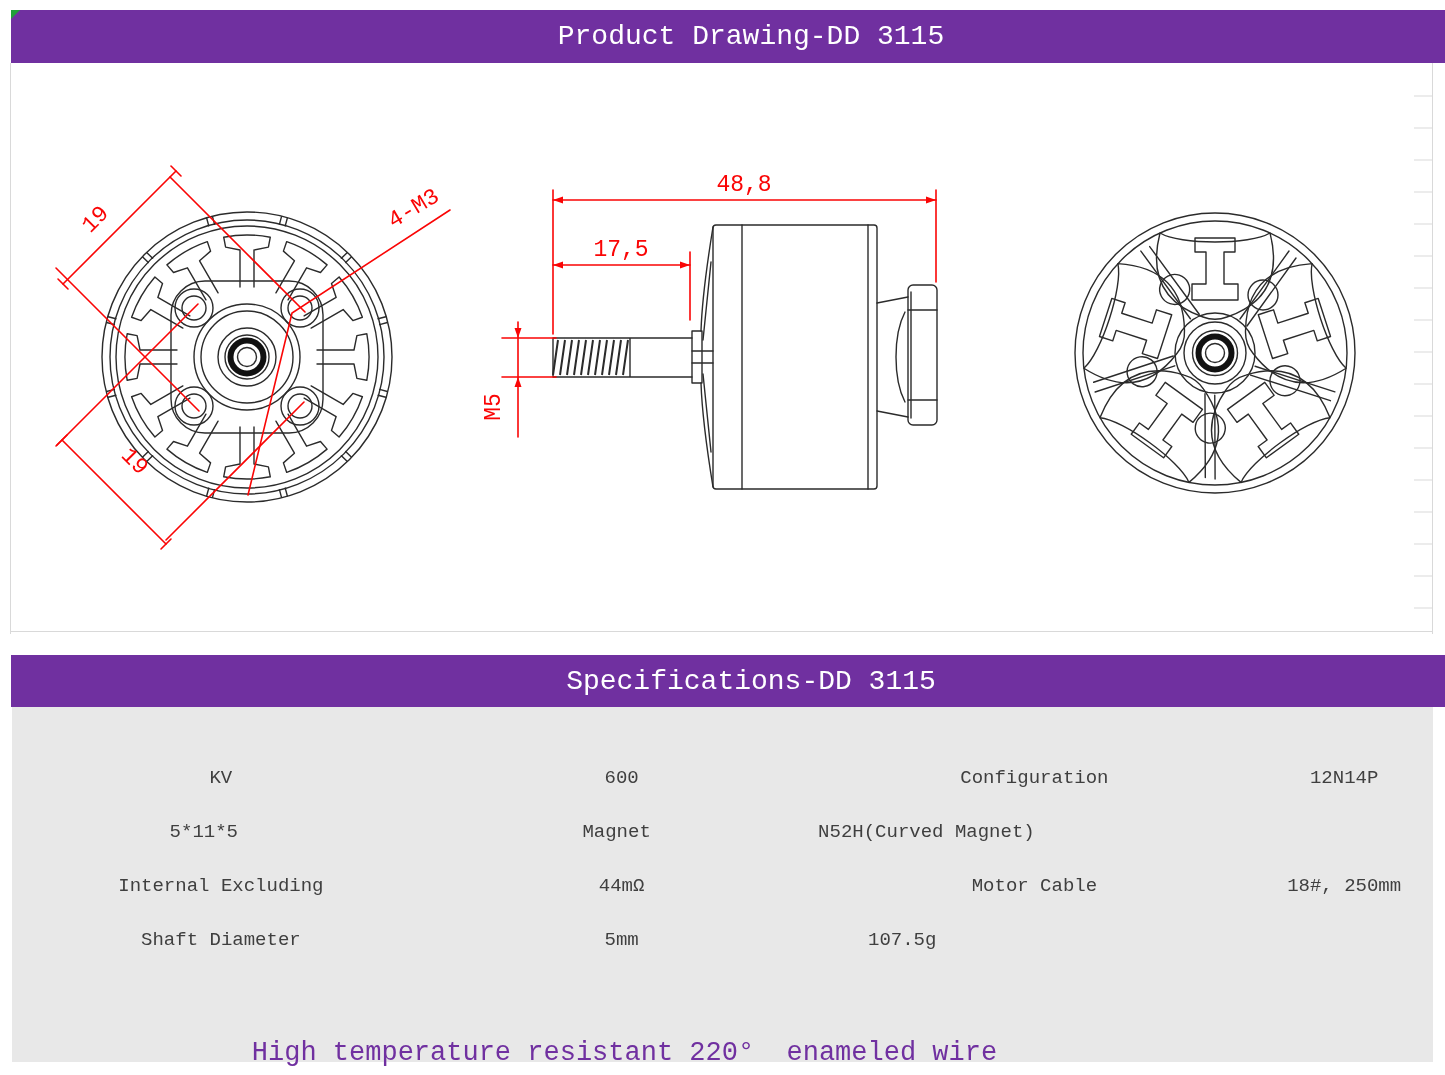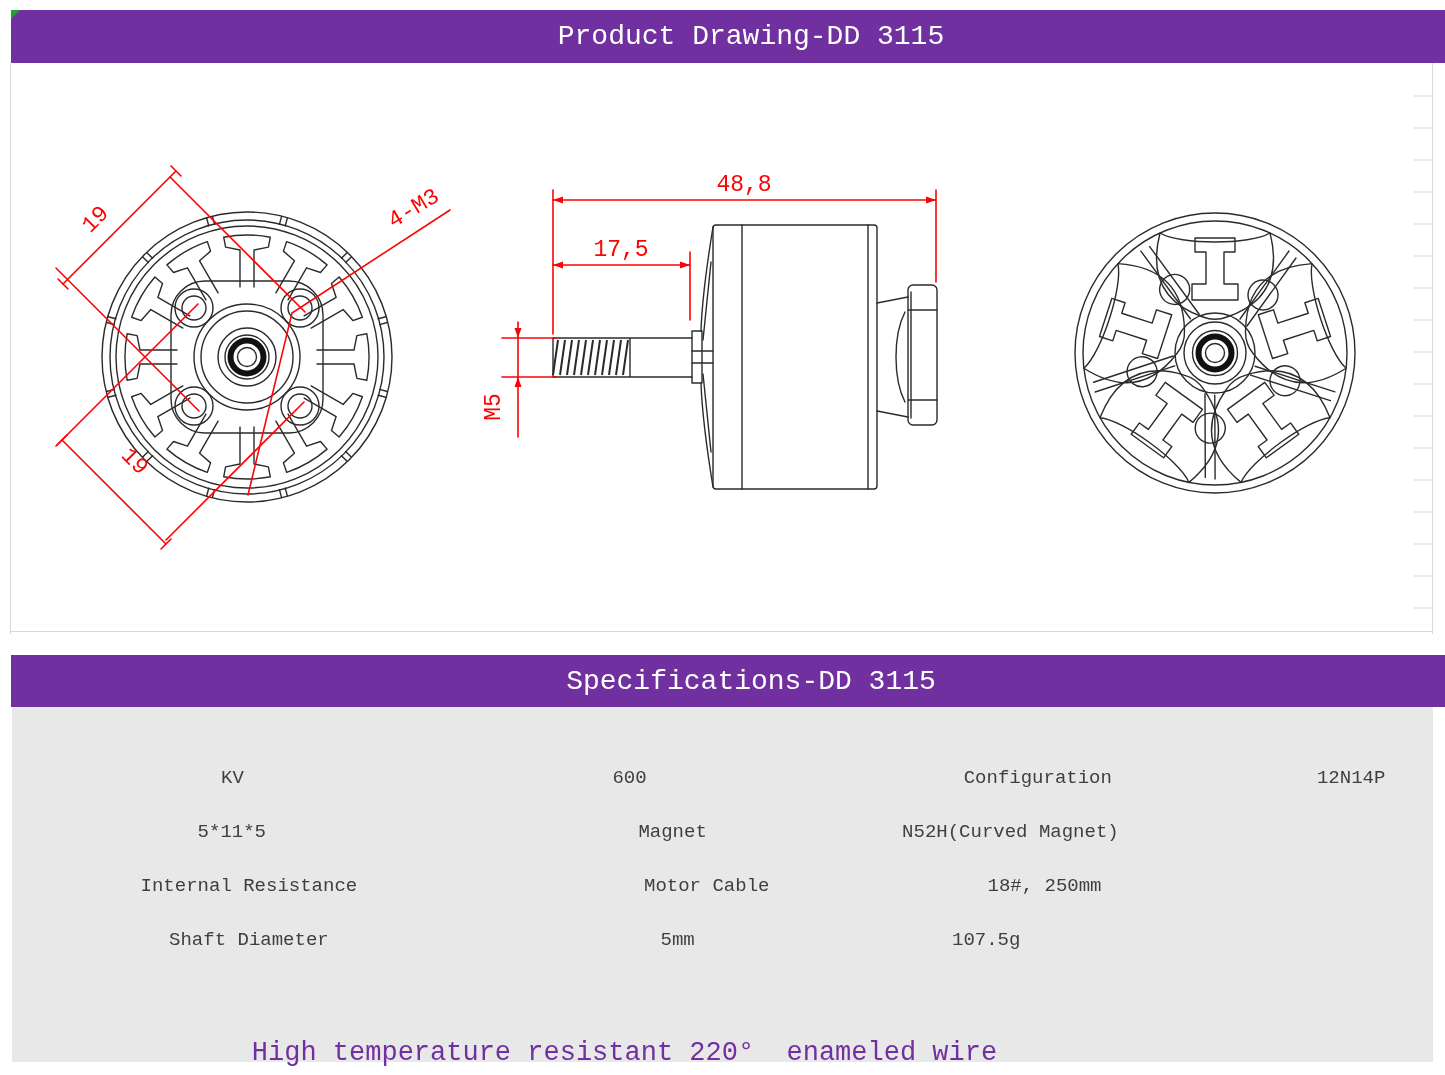--- a/index.html
+++ b/index.html
@@ -18,21 +18,21 @@
     position:absolute;left:0;top:0;width:9px;height:9px;background:#21A038;
     clip-path:polygon(0 0,100% 0,0 100%);
   }
   #drawing-cell{position:absolute;left:10px;top:63px;width:1423px;height:572px;background:#ffffff;}
   #drawing-cell svg{position:absolute;left:0;top:0;}
   #spec-panel{
     position:absolute;left:12px;top:707px;width:1421px;height:355px;background:#E8E8E8;
     padding-top:44px;box-sizing:border-box;color:#3F3F3F;font-size:19px;
   }
   .spec-row{display:flex;height:54px;align-items:center;}
-  .spec-cell{display:flex;justify-content:center;align-items:center;white-space:pre;overflow:visible;padding-left:28px;}
+  .spec-cell{display:flex;justify-content:center;align-items:center;white-space:pre;overflow:visible;}
   .c1{width:29.4%;}
   .c2{width:27.0%;}
   .c3{width:31.1%;}
   .c4{width:12.5%;}
   #footer-note{
     position:absolute;left:0;top:1036px;width:1249px;height:34px;line-height:34px;
     text-align:center;color:#7030A0;font-size:27px;white-space:pre;
   }
   .dim{fill:#FA0505;font-size:23px;font-family:"Liberation Mono","DejaVu Sans Mono",monospace;}
   .ink{stroke:#2B2B2B;stroke-width:1.4;fill:none;stroke-linecap:round;stroke-linejoin:round;}
@@ -199,21 +199,22 @@
       <div class="spec-cell c2">600</div>
       <div class="spec-cell c3">Configuration</div>
       <div class="spec-cell c4">12N14P</div>
     </div>
     <div class="spec-row">
       <div class="spec-cell c2">5*11*5</div>
       <div class="spec-cell c3">Magnet</div>
       <div class="spec-cell c4">N52H(Curved Magnet)</div>
     </div>
     <div class="spec-row">
-      <div class="spec-cell c1">Internal Resistance</div>
+      <div class="spec-cell c1">Internal Excluding</div>
+      <div class="spec-cell c2">44mΩ</div>
       <div class="spec-cell c3">Motor Cable</div>
       <div class="spec-cell c4">18#, 250mm</div>
     </div>
     <div class="spec-row">
       <div class="spec-cell c1">Shaft Diameter</div>
       <div class="spec-cell c2">5mm</div>
       <div class="spec-cell c4">107.5g</div>
     </div>
   </div>
 

